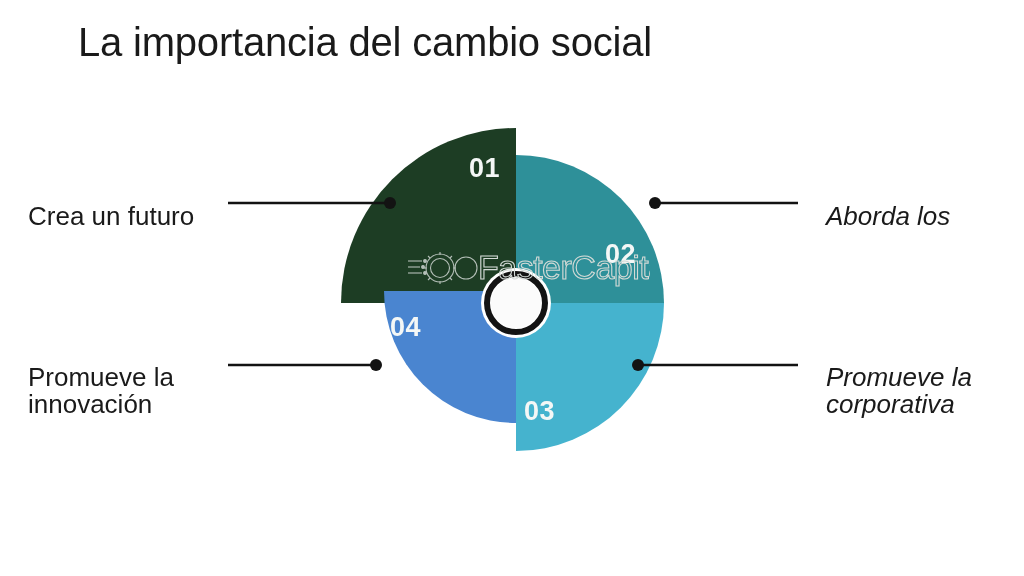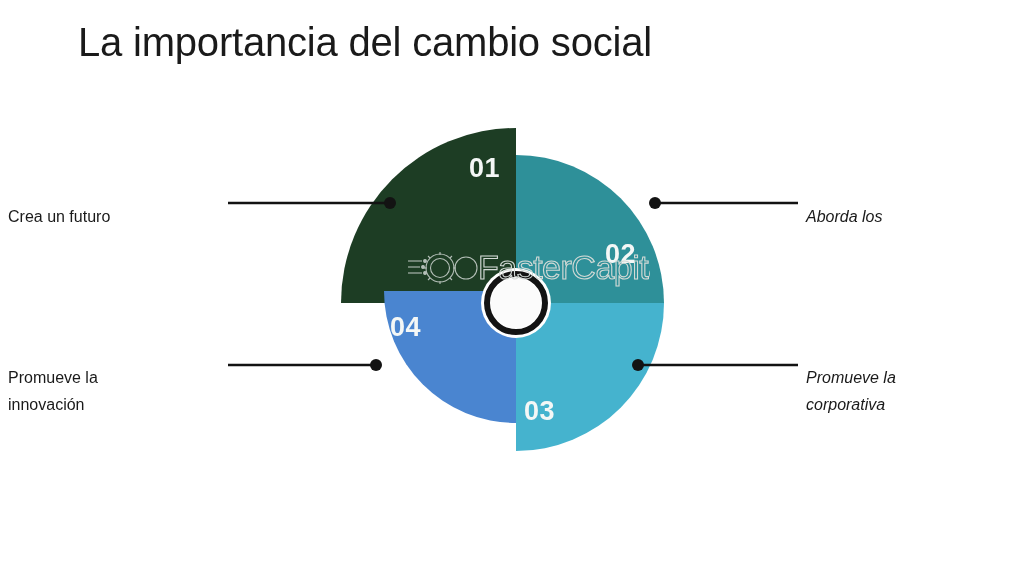--- a/index.html
+++ b/index.html
@@ -46,24 +46,25 @@
     font-family: "Liberation Sans", sans-serif;
     font-size: 27px;
     font-weight: bold;
     fill: #f4f7f6;
     letter-spacing: 0.5px;
   }
 
   
   .label {
     position: absolute;
-    font-size: 16px;
+    font-size: 26px;
     line-height: 27px;
     color: #1a1a1a;
     font-weight: 400;
+    margin-left: 20px;
   }
   .label.left  { text-align: left; left: 8px; width: 210px; }
   .label.right { text-align: left; left: 806px; width: 215px; font-style: italic; }
 
   #label-1 { top: 203px; }
   #label-4 { top: 364px; }
   #label-2 { top: 203px; }
   #label-3 { top: 364px; }
 
   

